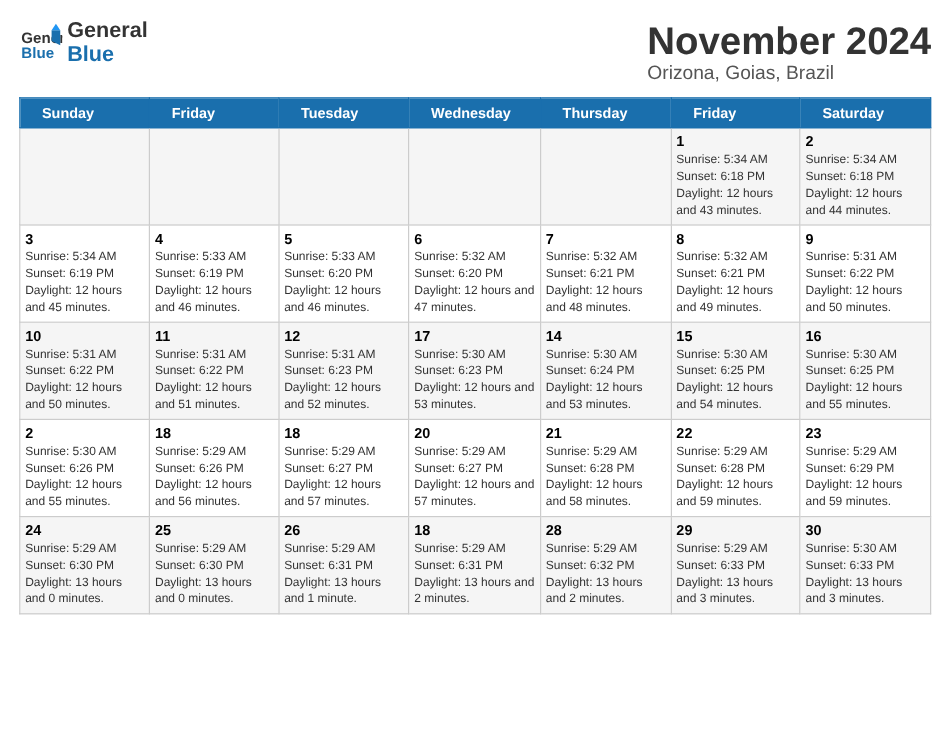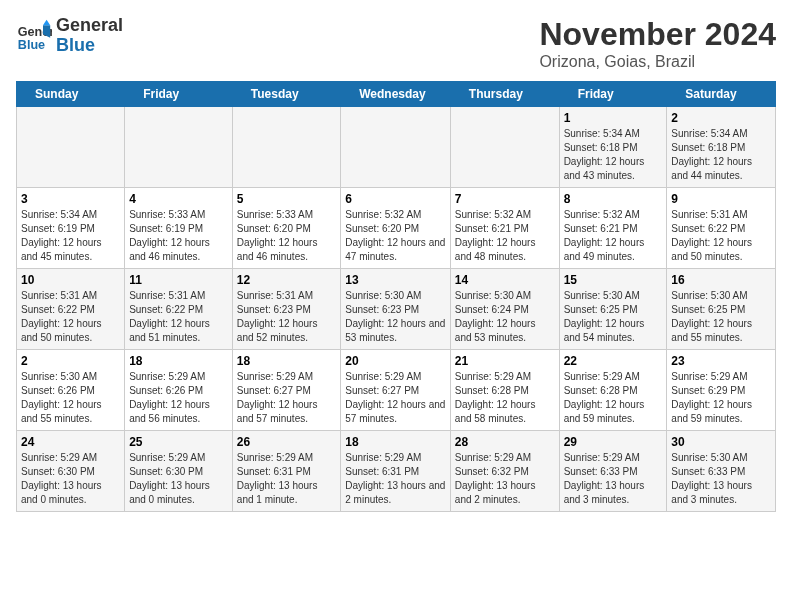--- a/index.html
+++ b/index.html
@@ -201,21 +201,21 @@
 Sunset: 6:22 PM
 Daylight: 12 hours and 51 minutes.</div>
         </td>
         <td>
           <div class="day-num">12</div>
           <div class="day-info" style="white-space: pre-line;">Sunrise: 5:31 AM
 Sunset: 6:23 PM
 Daylight: 12 hours and 52 minutes.</div>
         </td>
         <td>
-          <div class="day-num">13</div>
+          <div class="day-num">17</div>
           <div class="day-info" style="white-space: pre-line;">Sunrise: 5:30 AM
 Sunset: 6:23 PM
 Daylight: 12 hours and 53 minutes.</div>
         </td>
         <td>
           <div class="day-num">14</div>
           <div class="day-info" style="white-space: pre-line;">Sunrise: 5:30 AM
 Sunset: 6:24 PM
 Daylight: 12 hours and 53 minutes.</div>
         </td>

